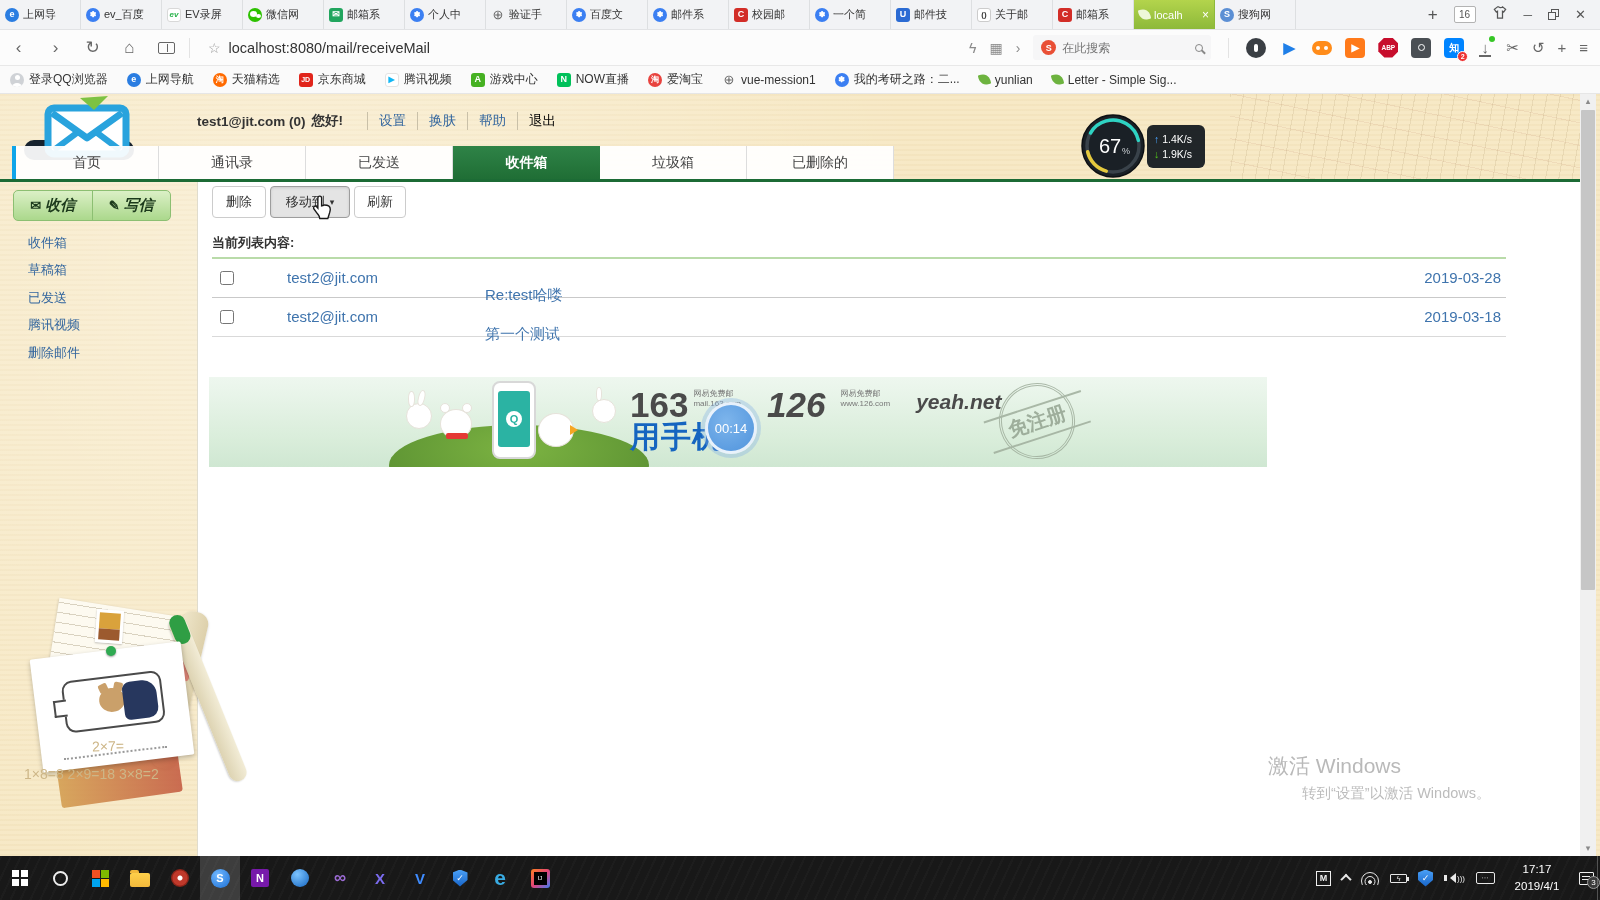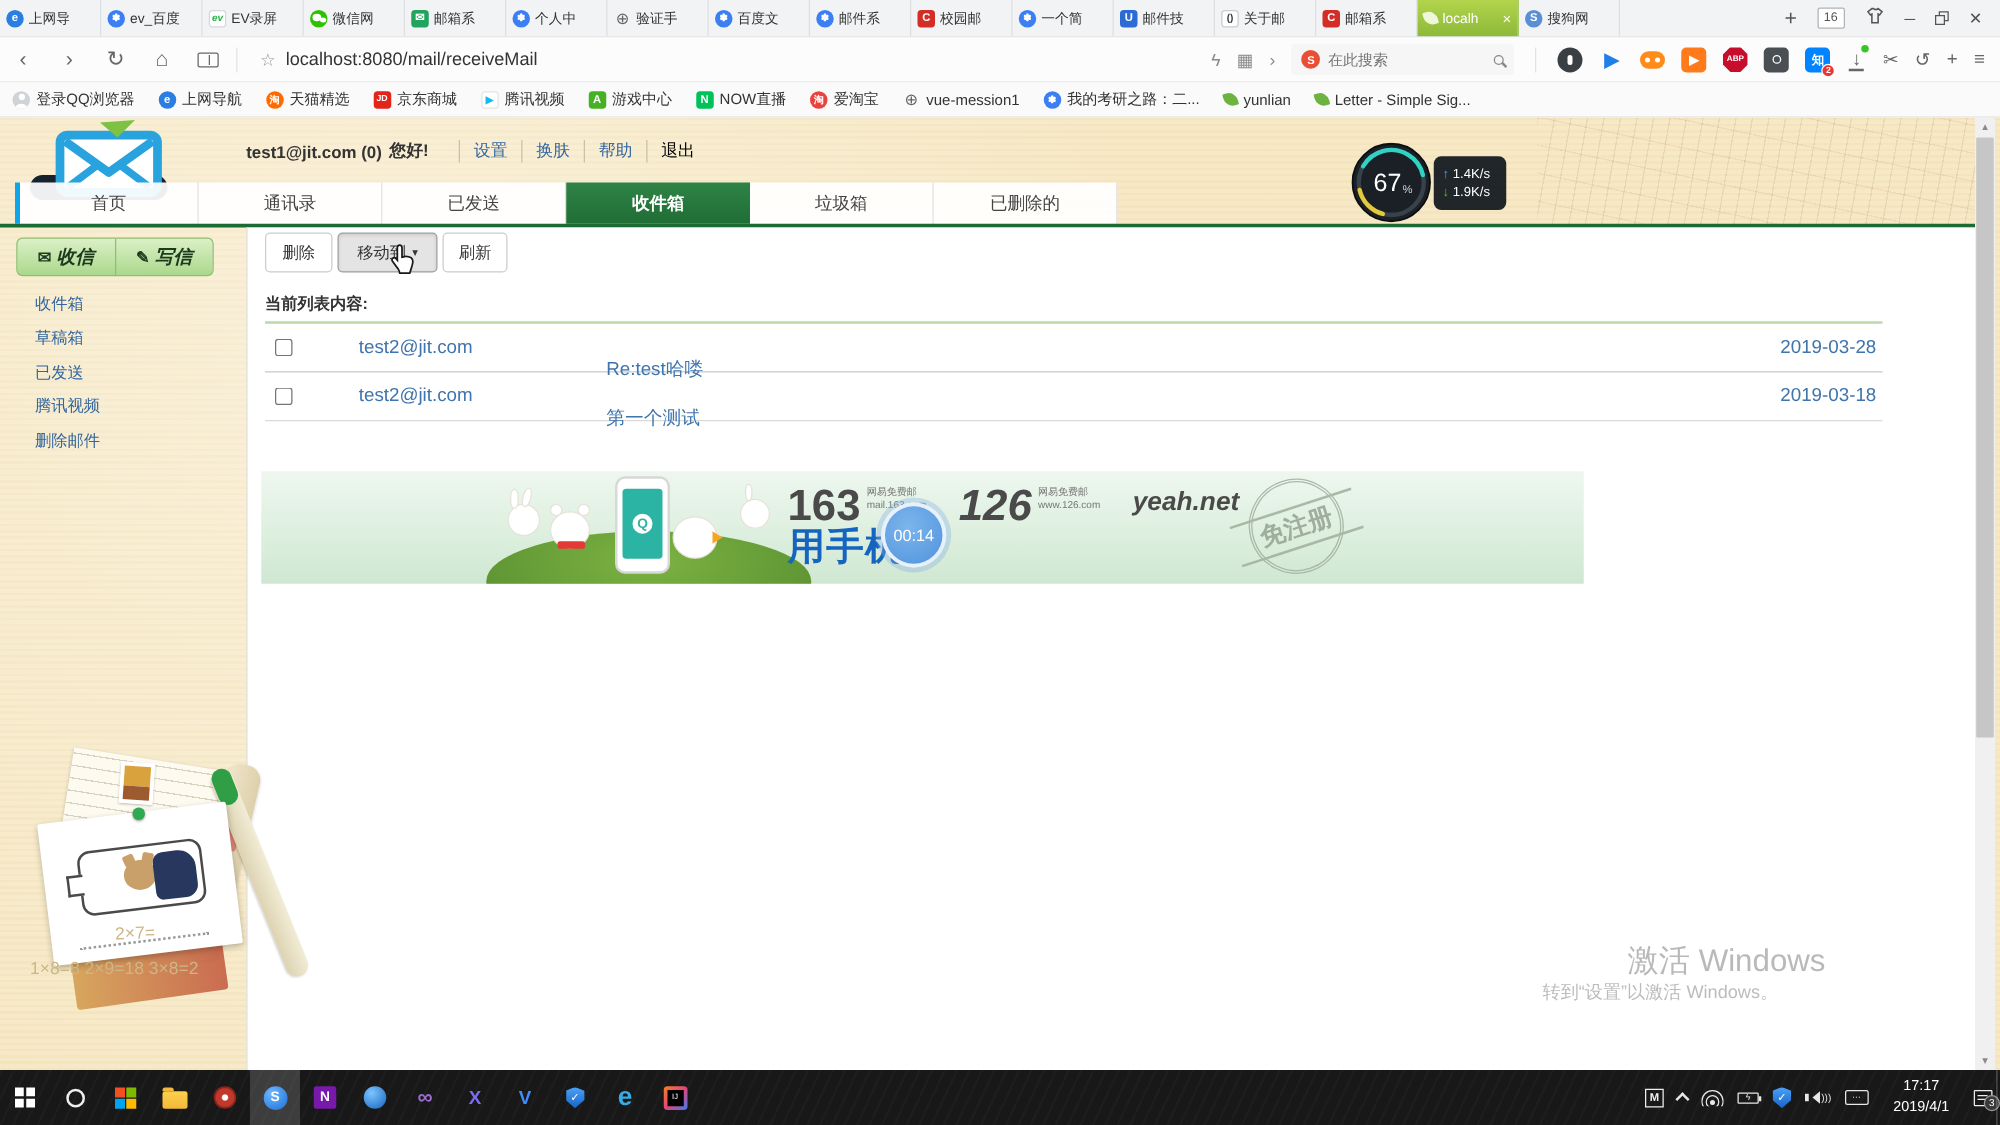--- a/index.html
+++ b/index.html
@@ -133,22 +133,22 @@
   .timer{position:absolute;left:496px;top:25px;width:52px;height:52px;border-radius:50%;background:radial-gradient(circle at 40% 35%,#7db5ec,#4f93dc);border:3px solid rgba(255,255,255,.85);box-shadow:0 0 0 4px rgba(130,175,230,.35);color:#fff;font-size:13px;display:flex;align-items:center;justify-content:center}
   .stamp{position:absolute;left:790px;top:6px;width:76px;height:76px;border:3px double #9fae9c;border-radius:50%;transform:rotate(-18deg);color:#93a390;display:flex;align-items:center;justify-content:center;font-size:20px;font-weight:bold;opacity:.85}
   .stamp .l1,.stamp .l2{position:absolute;left:-16px;right:-16px;height:0;border-top:2px solid #9fae9c}
   .stamp .l1{top:27%}.stamp .l2{top:73%}
   
   .speed{position:absolute;left:1081px;top:20px;width:64px;height:64px;z-index:30}
   .speedtip{position:absolute;left:1147px;top:31px;width:58px;height:43px;background:rgba(24,29,34,.96);border-radius:6px;z-index:29;color:#fff;font-size:10.5px;display:flex;flex-direction:column;justify-content:center;gap:3px;padding-left:7px}
   .speedtip .up b{color:#4aa3ff;margin-right:3px}
   .speedtip .dn b{color:#52c41a;margin-right:3px}
   
-  .wm1{position:absolute;left:1302px;top:658px;font-size:25px;color:#b9b9b9}
-  .wm2{position:absolute;left:1234px;top:690px;font-size:14.5px;color:#bcbcbc}
+  .wm1{position:absolute;left:1268px;top:658px;font-size:21px;color:#b9b9b9}
+  .wm2{position:absolute;left:1302px;top:690px;font-size:14.5px;color:#bcbcbc}
   
   .sbar{position:absolute;left:1580px;top:0;width:16px;height:762px;background:#f0f0f0}
   .sbar .ar{position:absolute;left:0;width:16px;height:15px;color:#8a8a8a;font-size:9px;text-align:center;line-height:15px}
   .sbar .thumb{position:absolute;left:1px;top:16px;width:14px;height:480px;background:#c6c6c6;border-radius:1px}
   
   .note{position:absolute;left:52px;top:514px;width:138px;height:84px;background:#fdfaf0;transform:rotate(9deg);box-shadow:0 1px 3px rgba(0,0,0,.2);background-image:repeating-linear-gradient(0deg,transparent 0 9px,#d9d2c0 9px 10px)}
   .photo{position:absolute;left:96px;top:516px;width:27px;height:33px;background:#fff;border:3px solid #fff;box-shadow:0 1px 2px rgba(0,0,0,.25);transform:rotate(4deg)}
   .photo i{display:block;width:100%;height:60%;background:#d9a23c}
   .photo b{display:block;width:100%;height:40%;background:#9c5a2e}
   .roll{position:absolute;left:166px;top:516px;width:27px;height:160px;background:linear-gradient(90deg,#efe6ca,#ddd0ab);border-radius:12px;transform:rotate(13deg);box-shadow:0 1px 3px rgba(0,0,0,.2)}
@@ -521,21 +521,21 @@
       <div class="critter" style="left:134px;top:36px;width:36px;height:34px"></div>
       <div class="beak" style="left:166px;top:48px"></div>
       <div class="critter" style="left:188px;top:22px;width:24px;height:24px"></div>
       <div class="ear" style="left:192px;top:10px;width:6px;height:14px"></div>
     </div>
     <div class="bn-logos">
       <div style="display:flex;gap:5px">
           <span class="bignum">163</span>
           <span class="bn-sub"><span>网易免费邮</span><br><span>mail.163.com</span></span>
         </div>
-      <div style="display:flex;gap:5px">
+      <div style="display:flex;gap:15px">
           <span class="bignum" style="font-style:italic">126</span>
           <span class="bn-sub"><span>网易免费邮</span><br><span>www.126.com</span></span>
         </div>
       <div class="yeah">yeah.net</div>
     </div>
     <div class="bn-head" style="left:421px">用手机</div>
     <div class="timer">00:14</div>
     <div class="stamp">
         <span class="l1"></span>
         <span class="l2"></span>

